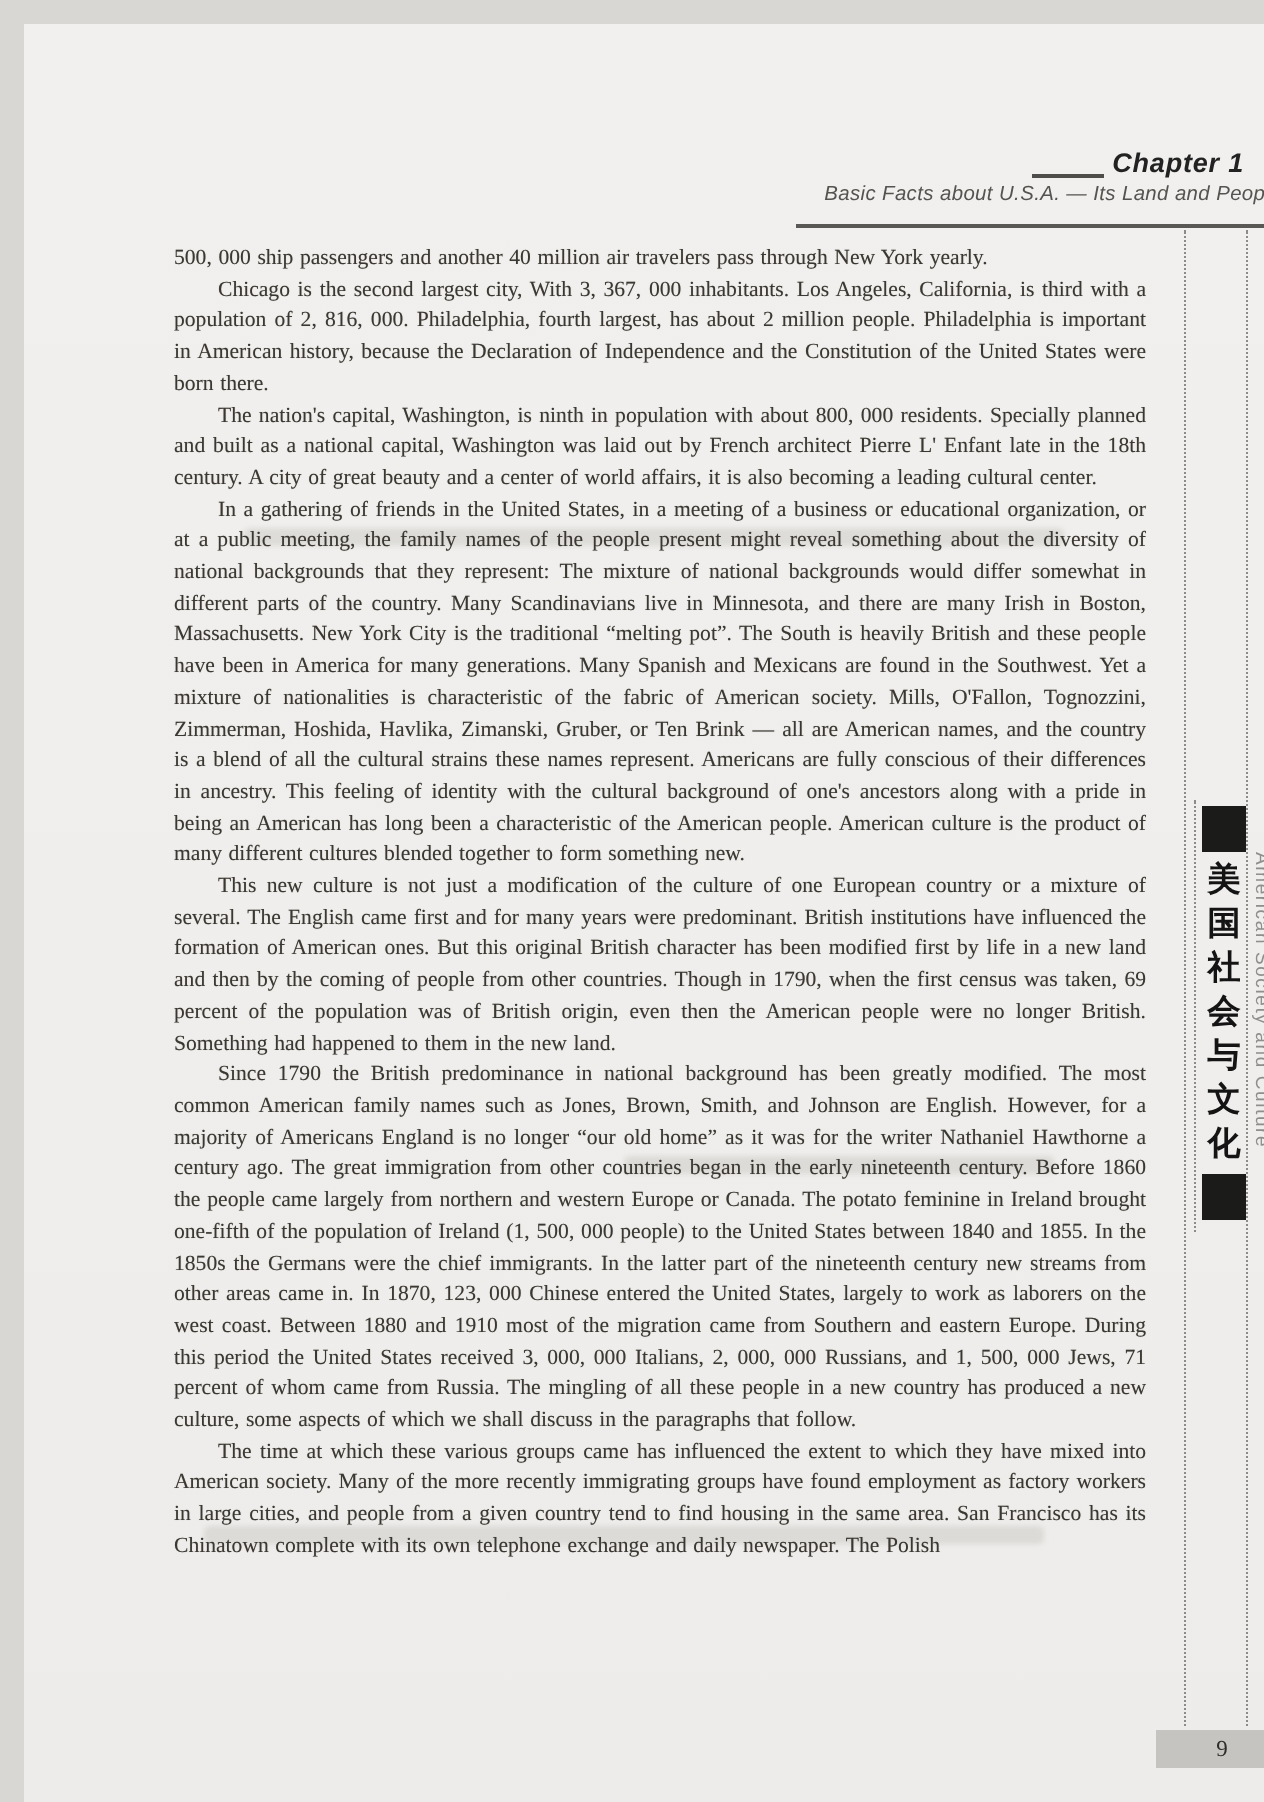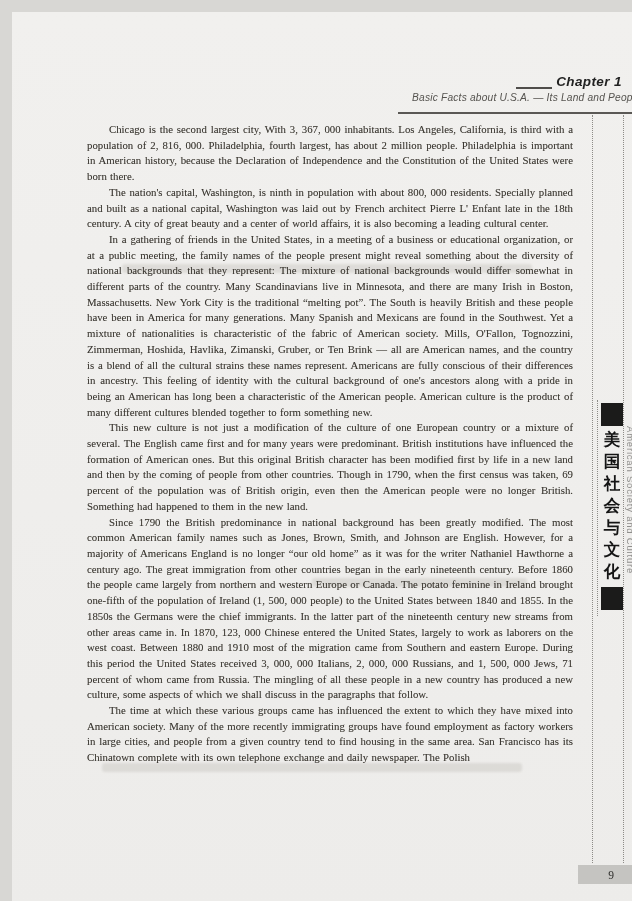--- a/index.html
+++ b/index.html
@@ -86,20 +86,21 @@
   <div class="bleed bleed-3"></div>
 
   <div class="chapter-dash"></div>
   <div class="header-block">
     <div class="chapter-title">Chapter 1</div>
     <div class="chapter-subtitle">Basic Facts about U.S.A. — Its Land and People</div>
   </div>
   <div class="header-rule"></div>
 
   <div class="body-text">
+    <p class="noindent">500, 000 ship passengers and another 40 million air travelers pass through New York yearly.</p>
     <p>Chicago is the second largest city, With 3, 367, 000 inhabitants. Los Angeles, California, is third with a population of 2, 816, 000. Philadelphia, fourth largest, has about 2 million people. Philadelphia is important in American history, because the Declaration of Independence and the Constitution of the United States were born there.</p>
     <p>The nation's capital, Washington, is ninth in population with about 800, 000 residents. Specially planned and built as a national capital, Washington was laid out by French architect Pierre L' Enfant late in the 18th century. A city of great beauty and a center of world affairs, it is also becoming a leading cultural center.</p>
     <p>In a gathering of friends in the United States, in a meeting of a business or educational organization, or at a public meeting, the family names of the people present might reveal something about the diversity of national backgrounds that they represent: The mixture of national backgrounds would differ somewhat in different parts of the country. Many Scandinavians live in Minnesota, and there are many Irish in Boston, Massachusetts. New York City is the traditional “melting pot”. The South is heavily British and these people have been in America for many generations. Many Spanish and Mexicans are found in the Southwest. Yet a mixture of nationalities is characteristic of the fabric of American society. Mills, O'Fallon, Tognozzini, Zimmerman, Hoshida, Havlika, Zimanski, Gruber, or Ten Brink — all are American names, and the country is a blend of all the cultural strains these names represent. Americans are fully conscious of their differences in ancestry. This feeling of identity with the cultural background of one's ancestors along with a pride in being an American has long been a characteristic of the American people. American culture is the product of many different cultures blended together to form something new.</p>
     <p>This new culture is not just a modification of the culture of one European country or a mixture of several. The English came first and for many years were predominant. British institutions have influenced the formation of American ones. But this original British character has been modified first by life in a new land and then by the coming of people from other countries. Though in 1790, when the first census was taken, 69 percent of the population was of British origin, even then the American people were no longer British. Something had happened to them in the new land.</p>
     <p>Since 1790 the British predominance in national background has been greatly modified. The most common American family names such as Jones, Brown, Smith, and Johnson are English. However, for a majority of Americans England is no longer “our old home” as it was for the writer Nathaniel Hawthorne a century ago. The great immigration from other countries began in the early nineteenth century. Before 1860 the people came largely from northern and western Europe or Canada. The potato feminine in Ireland brought one-fifth of the population of Ireland (1, 500, 000 people) to the United States between 1840 and 1855. In the 1850s the Germans were the chief immigrants. In the latter part of the nineteenth century new streams from other areas came in. In 1870, 123, 000 Chinese entered the United States, largely to work as laborers on the west coast. Between 1880 and 1910 most of the migration came from Southern and eastern Europe. During this period the United States received 3, 000, 000 Italians, 2, 000, 000 Russians, and 1, 500, 000 Jews, 71 percent of whom came from Russia. The mingling of all these people in a new country has produced a new culture, some aspects of which we shall discuss in the paragraphs that follow.</p>
     <p>The time at which these various groups came has influenced the extent to which they have mixed into American society. Many of the more recently immigrating groups have found employment as factory workers in large cities, and people from a given country tend to find housing in the same area. San Francisco has its Chinatown complete with its own telephone exchange and daily newspaper. The Polish</p>
   </div>
 
   <div class="dotline dot-a"></div>
   <div class="dotline dot-b"></div>

